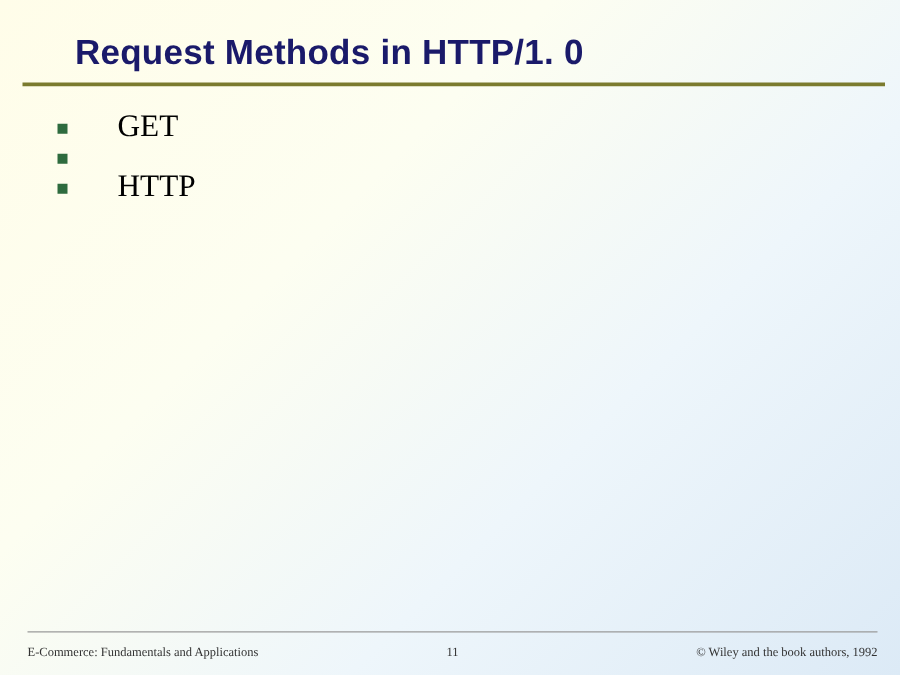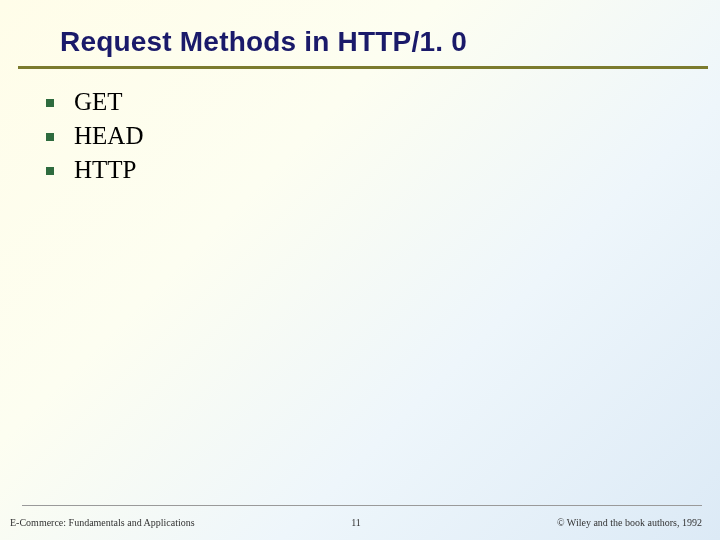--- a/index.html
+++ b/index.html
@@ -50,32 +50,33 @@
     background: #2e6b3e;
     margin-right: 20px;
     flex: 0 0 auto;
     position: relative;
     top: 1px;
   }
   .bt {
     font-family: "Times New Roman", Times, serif;
     font-size: 25px;
     color: #000;
+    margin-left: 20px;
   }
   .footer-rule {
     position: absolute;
     left: 22px;
     right: 18px;
     bottom: 34px;
     height: 1px;
     background: #9a9a9a;
   }
   .footer {
     position: absolute;
-    left: 10px;
+    left: 22px;
     right: 18px;
     bottom: 12px;
     display: flex;
     justify-content: space-between;
     font-family: "Times New Roman", Times, serif;
     font-size: 10px;
     color: #333;
   }
   .footer .center {
     font-weight: normal;
@@ -92,21 +93,20 @@
   <div class="title">Request Methods in HTTP/1. 0</div>
   <div class="title-rule"></div>
 
   <div class="bullets">
     <div class="bullet-row">
       <div class="sq"></div>
       <div class="bt">GET</div>
     </div>
     <div class="bullet-row">
       <div class="sq"></div>
-      <div class="bt">HEAD</div>
     </div>
     <div class="bullet-row">
       <div class="sq"></div>
       <div class="bt">HTTP</div>
     </div>
   </div>
 
   <div class="footer-rule"></div>
   <div class="footer">
     <span>E-Commerce: Fundamentals and Applications</span>

